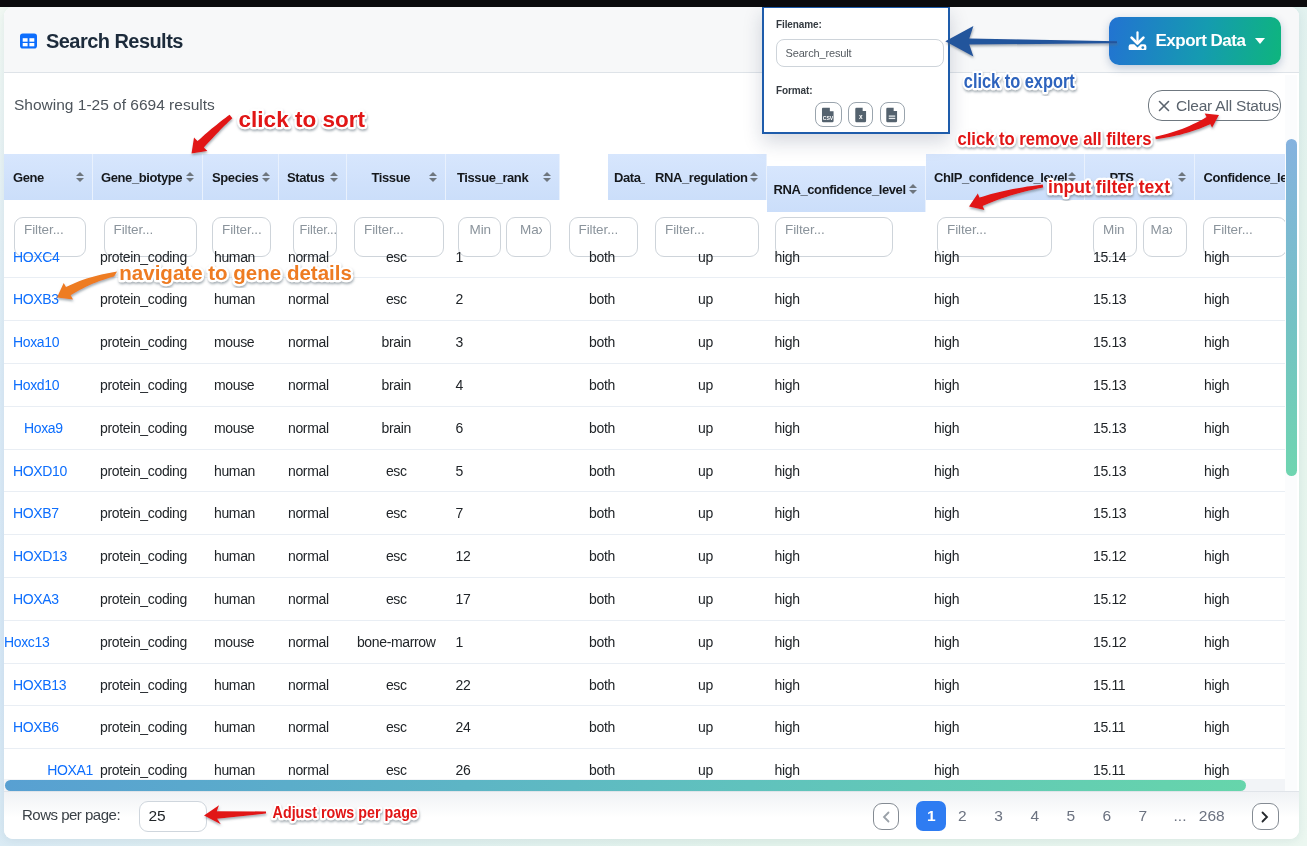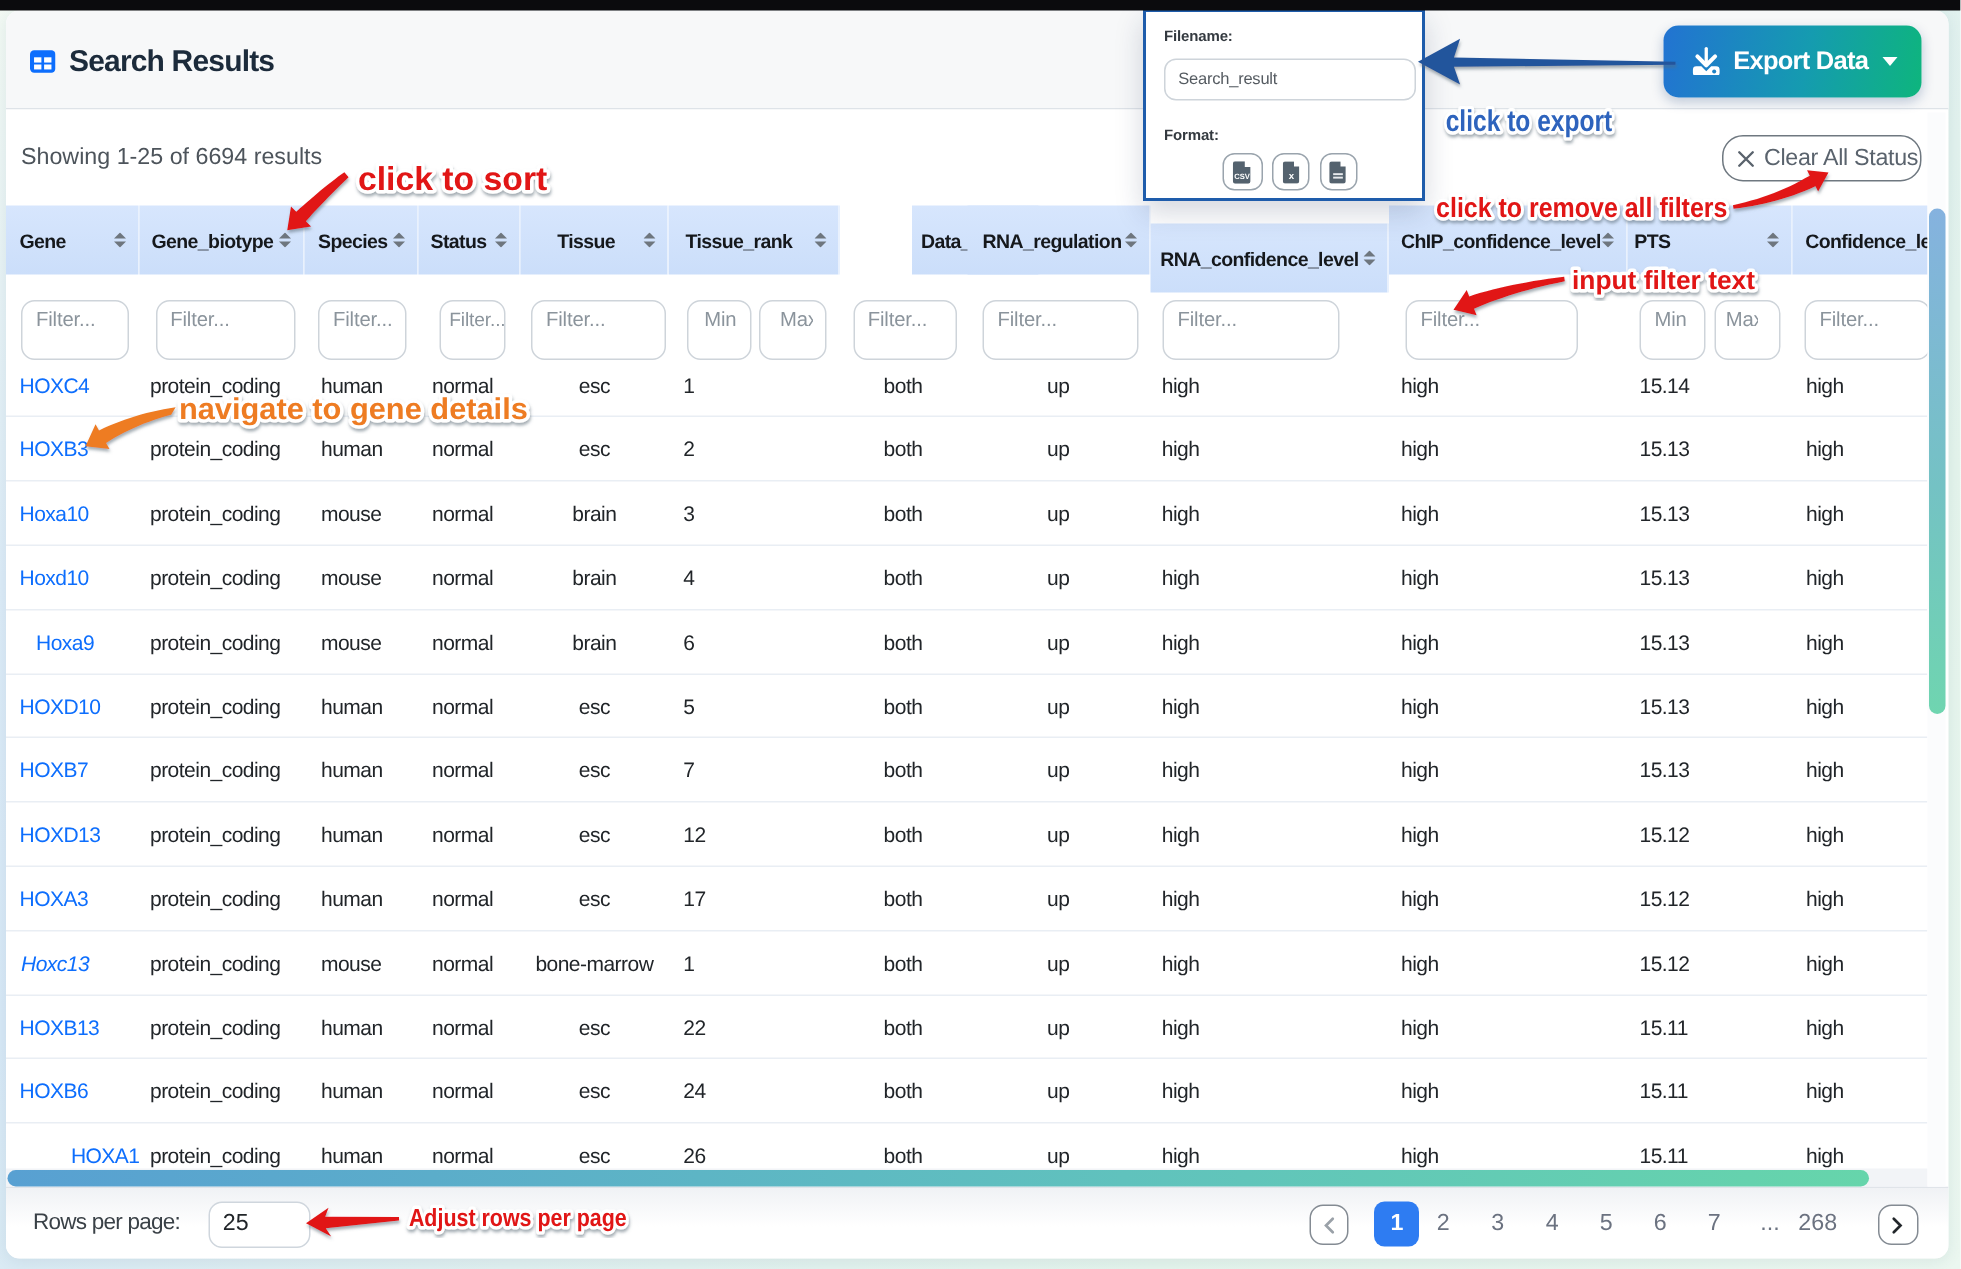--- a/index.html
+++ b/index.html
@@ -83,21 +83,21 @@
       <span class="caret"></span>
     </div>
   </div>
   <div class="showing">Showing 1-25 of 6694 results</div>
   <div class="clearbtn">
       <svg width="12" height="12" viewBox="0 0 12 12">
         <path d="M1.5 1.5 L10.5 10.5 M10.5 1.5 L1.5 10.5" stroke="#5a636d" stroke-width="1.6" stroke-linecap="round"></path>
       </svg>
       <span>Clear All Status</span>
     </div>
-  <div style="position:absolute;left:0;top:0;width:1281.4px;height:240px;overflow:hidden;">
+  <div style="position:absolute;left:0;top:17px;width:1281.4px;height:240px;overflow:hidden;">
       <div class="thc" style="left:0px;width:89px;">
         <span style="padding-left:9px;">Gene</span>
         <svg class="sorti" width="8" height="10" viewBox="0 0 8 10">
           <path d="M4 0 L8 4 H0 Z" fill="#6e767e"></path>
           <path d="M0 6 H8 L4 10 Z" fill="#6e767e"></path>
         </svg>
       </div>
       <div class="thc" style="left:89px;width:110px;">
         <span style="padding-left:8px;">Gene_biotype</span>
         <svg class="sorti" width="8" height="10" viewBox="0 0 8 10">
@@ -155,21 +155,21 @@
         </svg>
       </div>
       <div class="thc" style="left:921.5px;width:159px;">
         <span style="padding-left:8.5px;">ChIP_confidence_level</span>
         <svg class="sorti" width="8" height="10" viewBox="0 0 8 10">
           <path d="M4 0 L8 4 H0 Z" fill="#6e767e"></path>
           <path d="M0 6 H8 L4 10 Z" fill="#6e767e"></path>
         </svg>
       </div>
       <div class="thc" style="left:1080.5px;width:110px;">
-        <span style="padding-left:5px;">PTS</span>
+        <span style="padding-left:25px;">PTS</span>
         <svg class="sorti" width="8" height="10" viewBox="0 0 8 10">
           <path d="M4 0 L8 4 H0 Z" fill="#6e767e"></path>
           <path d="M0 6 H8 L4 10 Z" fill="#6e767e"></path>
         </svg>
       </div>
       <div class="thc" style="left:1190.5px;width:150px;">
         <span style="padding-left:9px;">Confidence_level</span>
       </div>
       <div class="fin" style="left:10px;width:72px;overflow:hidden;white-space:nowrap;">Filter...</div>
       <div class="fin" style="left:99.5px;width:93.5px;overflow:hidden;white-space:nowrap;">Filter...</div>
@@ -307,21 +307,21 @@
         <span style="width:98.5px;flex:none;text-align:center;">esc</span>
         <span style="width:114px;flex:none;padding-left:10px;">17</span>
         <span style="width:85px;flex:none;text-align:center;">both</span>
         <span style="width:122px;flex:none;text-align:center;">up</span>
         <span style="width:159px;flex:none;padding-left:8px;">high</span>
         <span style="width:159px;flex:none;padding-left:8.5px;">high</span>
         <span style="width:110px;flex:none;padding-left:8.5px;">15.12</span>
         <span style="width:150px;flex:none;padding-left:9.5px;">high</span>
       </div>
       <div class="row">
-        <span style="width:89px;flex:none;padding-left:10px;font-style:italic;" class="glink">Hoxc13</span>
+        <span style="width:89px;flex:none;padding-left:0;" class="glink">Hoxc13</span>
         <span style="width:110px;flex:none;padding-left:7px;">protein_coding</span>
         <span style="width:76px;flex:none;padding-left:11px;">mouse</span>
         <span style="width:68px;flex:none;padding-left:9px;">normal</span>
         <span style="width:98.5px;flex:none;text-align:center;">bone-marrow</span>
         <span style="width:114px;flex:none;padding-left:10px;">1</span>
         <span style="width:85px;flex:none;text-align:center;">both</span>
         <span style="width:122px;flex:none;text-align:center;">up</span>
         <span style="width:159px;flex:none;padding-left:8px;">high</span>
         <span style="width:159px;flex:none;padding-left:8.5px;">high</span>
         <span style="width:110px;flex:none;padding-left:8.5px;">15.12</span>

